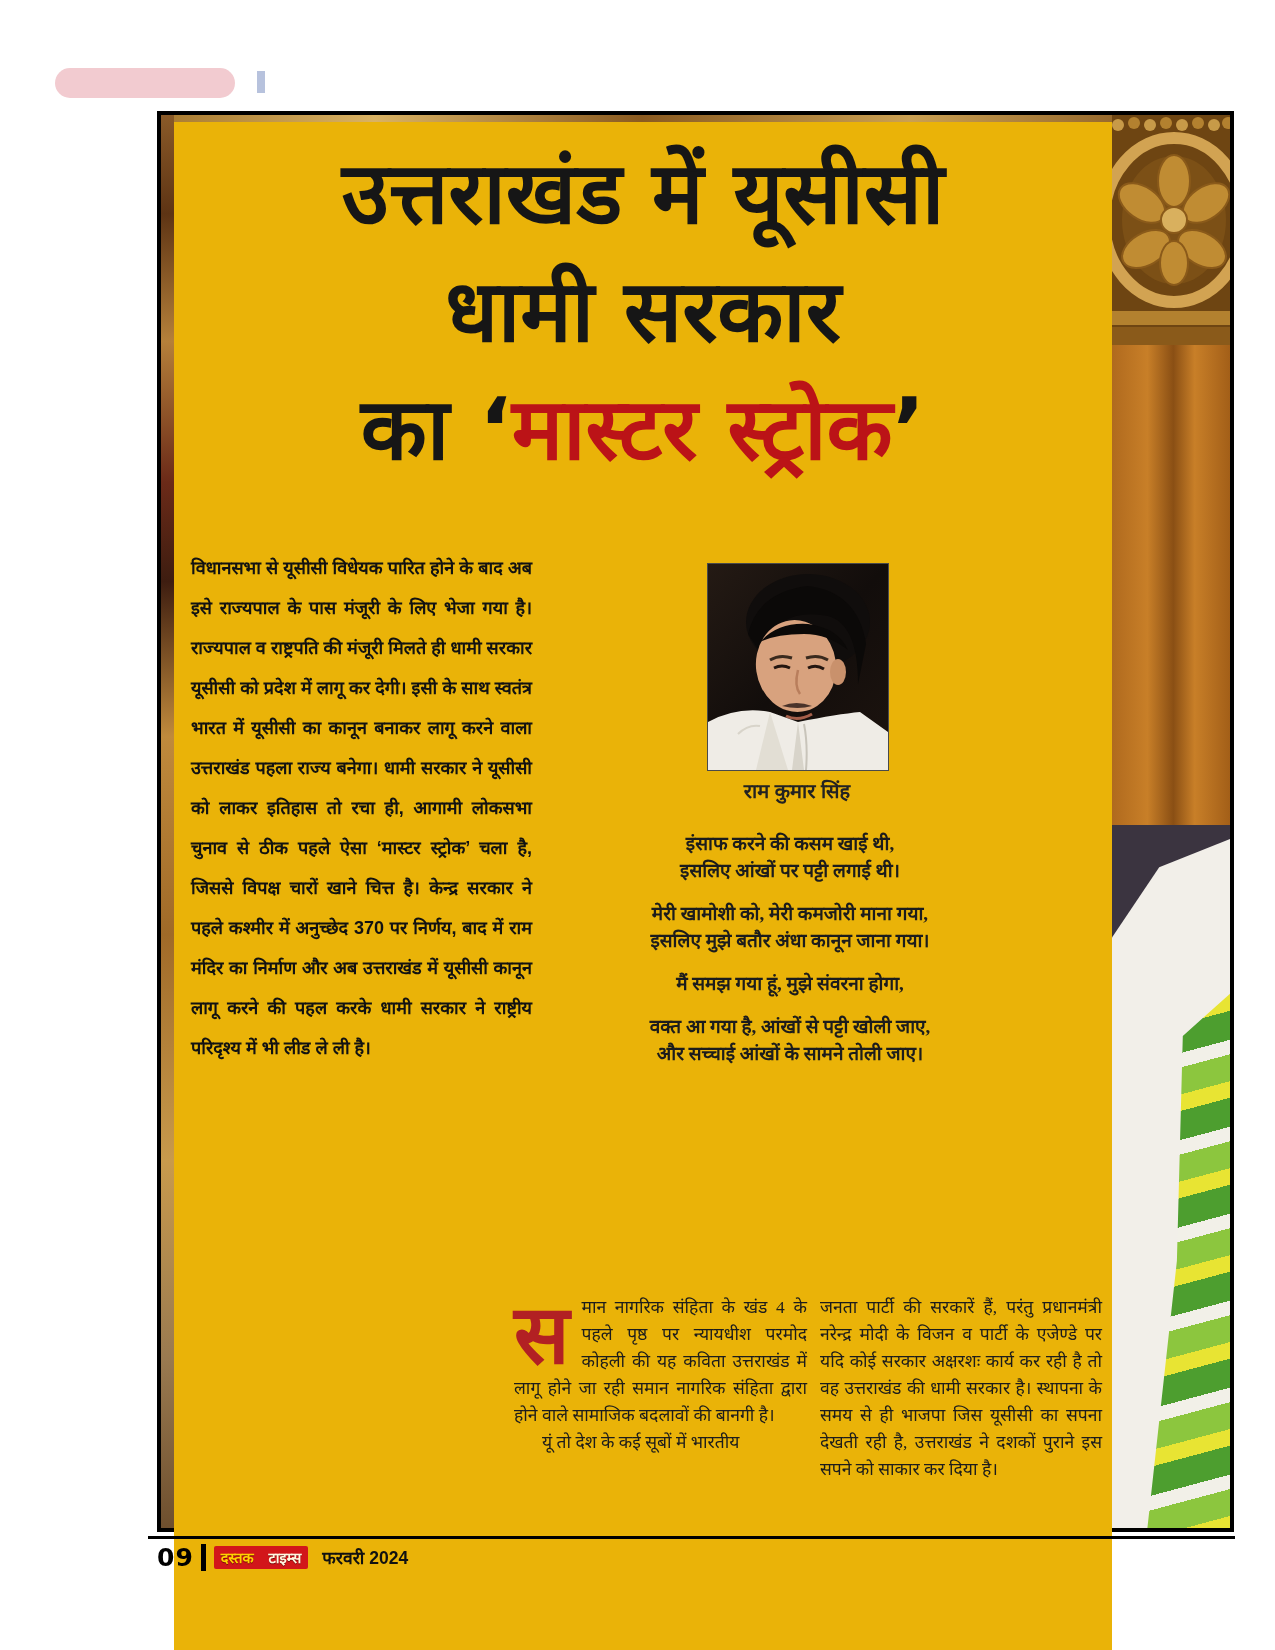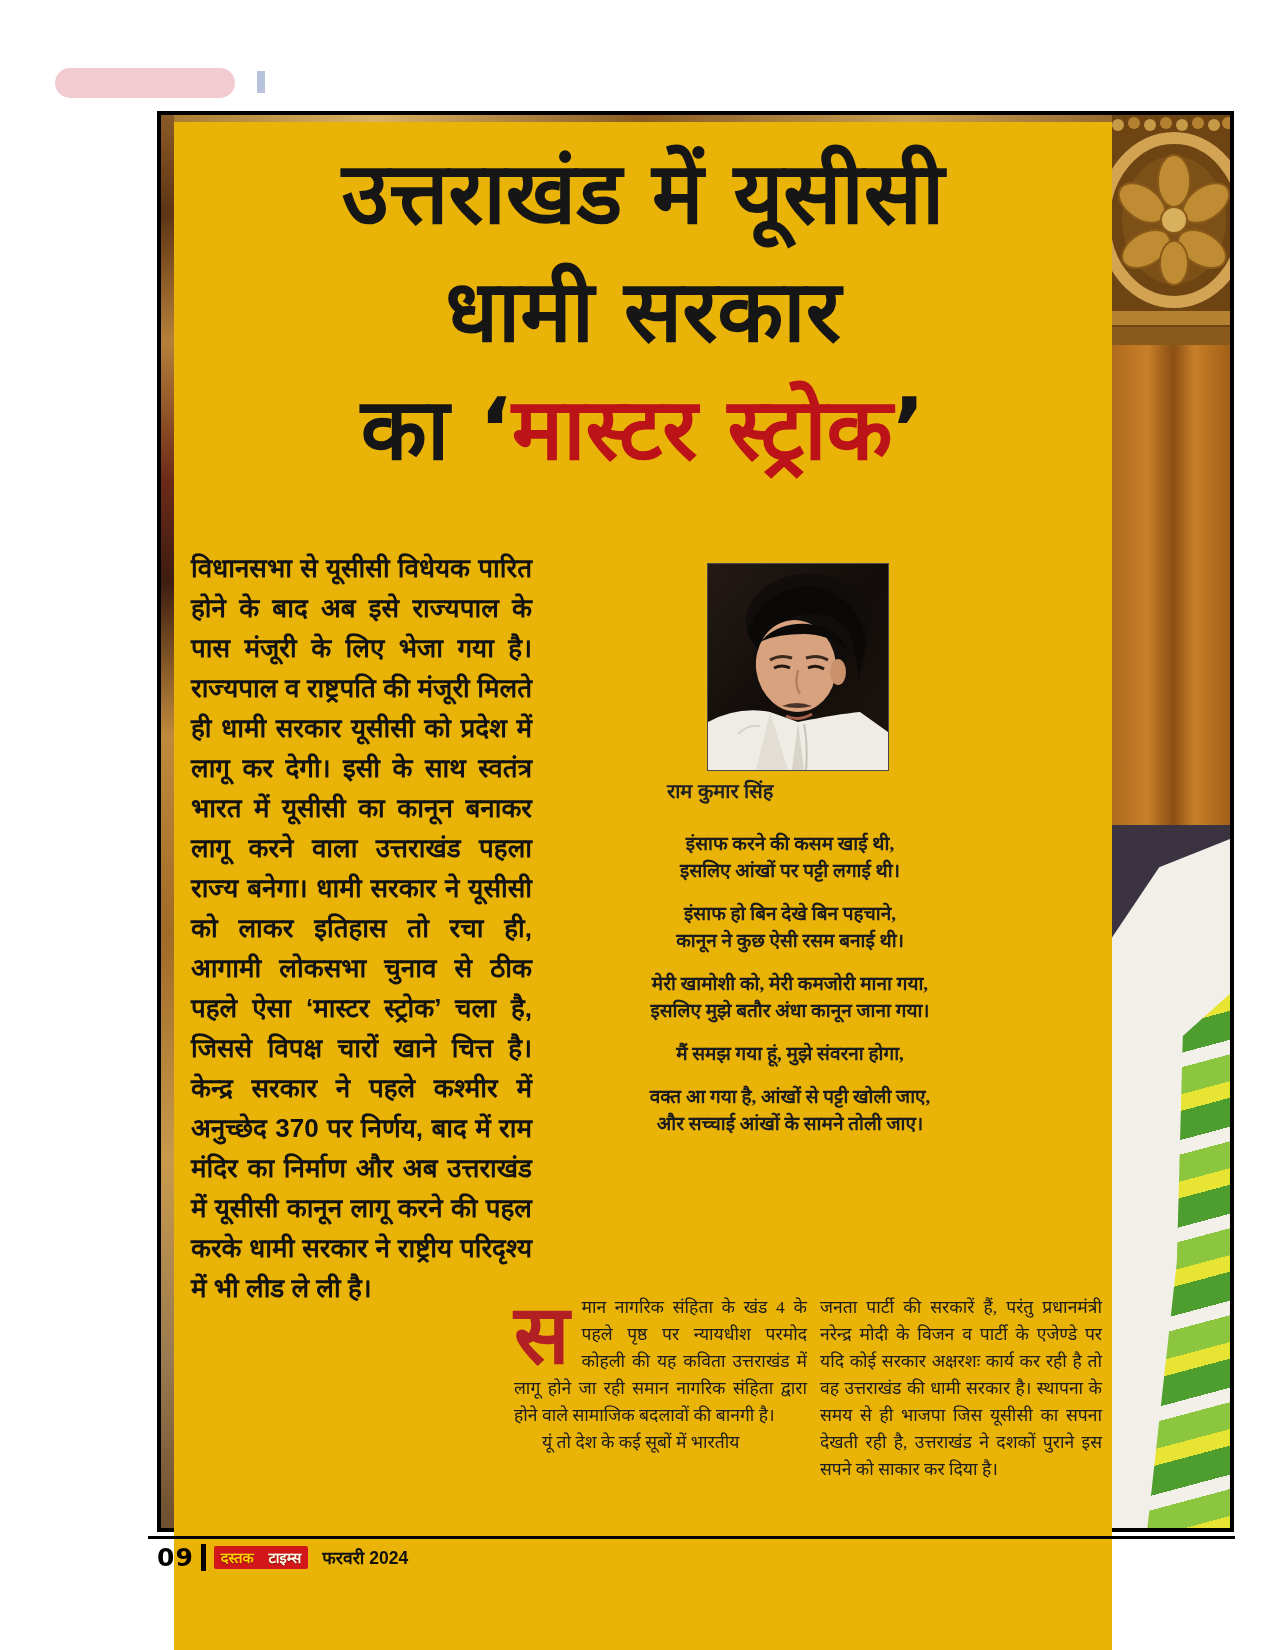--- a/index.html
+++ b/index.html
@@ -41,26 +41,26 @@
 
   
   .headline{position:absolute;left:0;top:12px;width:100%;text-align:center;
     font-weight:800;color:#161616;font-size:86px;line-height:118px;
     font-family:"DejaVu Sans","Liberation Sans",sans-serif;}
   .headline .red{color:#bb1317;}
   .headline .q{color:#161616;}
 
   
   .intro{position:absolute;left:17px;top:426px;width:341px;
-    font-weight:bold;color:#121212;font-size:26px;line-height:40px;text-align:justify;}
+    font-weight:bold;color:#121212;font-size:18px;line-height:40px;text-align:justify;}
 
   
   .photo-frame{position:absolute;left:533px;top:441px;width:180px;height:206px;
     border:1px solid #4a4a4a;overflow:hidden;background:#14100f;}
-  .photo-caption{position:absolute;left:493px;top:655px;width:260px;
+  .photo-caption{position:absolute;left:493px;top:655px;width:260px;text-align:center;
     font-weight:600;font-size:20px;color:#222;}
 
   
   .poem{position:absolute;left:330px;top:708px;width:572px;text-align:center;
     font-weight:600;color:#1c1c1c;font-size:19px;line-height:27px;
     font-family:"Liberation Serif","DejaVu Serif",serif;}
   .poem .stanza{margin-bottom:16px;}
 
   
   .bottom-col{position:absolute;color:#1c1c1c;font-size:17.5px;line-height:27px;
@@ -173,24 +173,20 @@
         </svg>
       </div>
       <div class="photo-caption">राम कुमार सिंह</div>
 
       <div class="poem">
         <div class="stanza">
           <div>इंसाफ करने की कसम खाई थी,</div>
           <div>इसलिए आंखों पर पट्टी लगाई थी।</div>
         </div>
         <div class="stanza">
-          <div>इंसाफ हो बिन देखे बिन पहचाने,</div>
-          <div>कानून ने कुछ ऐसी रसम बनाई थी।</div>
-        </div>
-        <div class="stanza">
           <div>मेरी खामोशी को, मेरी कमजोरी माना गया,</div>
           <div>इसलिए मुझे बतौर अंधा कानून जाना गया।</div>
         </div>
         <div class="stanza">
           <div>मैं समझ गया हूं, मुझे संवरना होगा,</div>
         </div>
         <div class="stanza">
           <div>वक्त आ गया है, आंखों से पट्टी खोली जाए,</div>
           <div>और सच्चाई आंखों के सामने तोली जाए।</div>
         </div>

